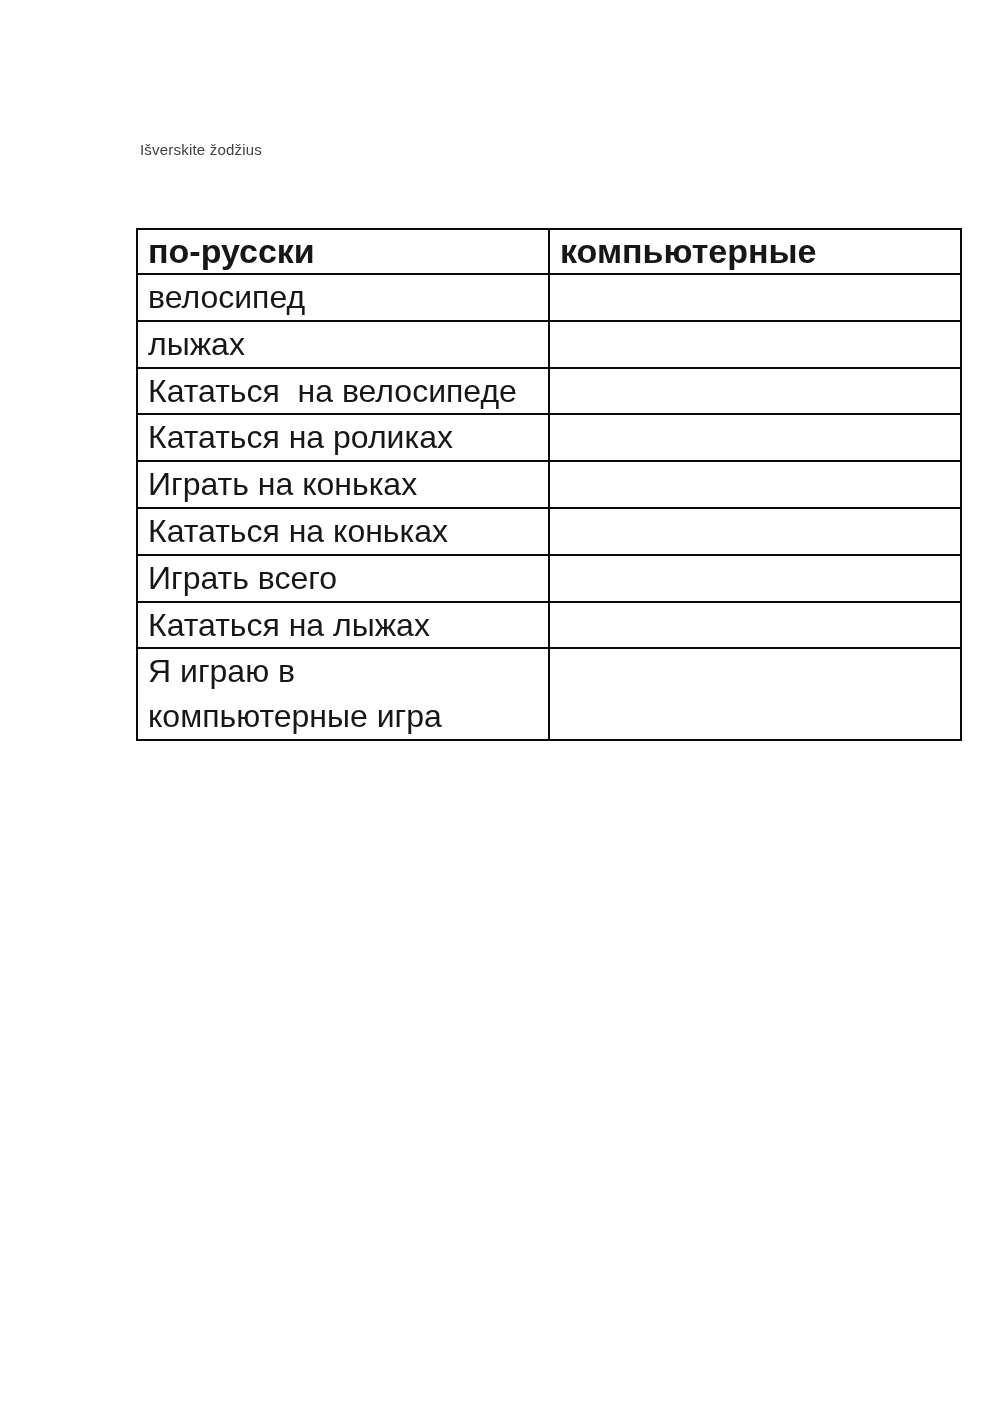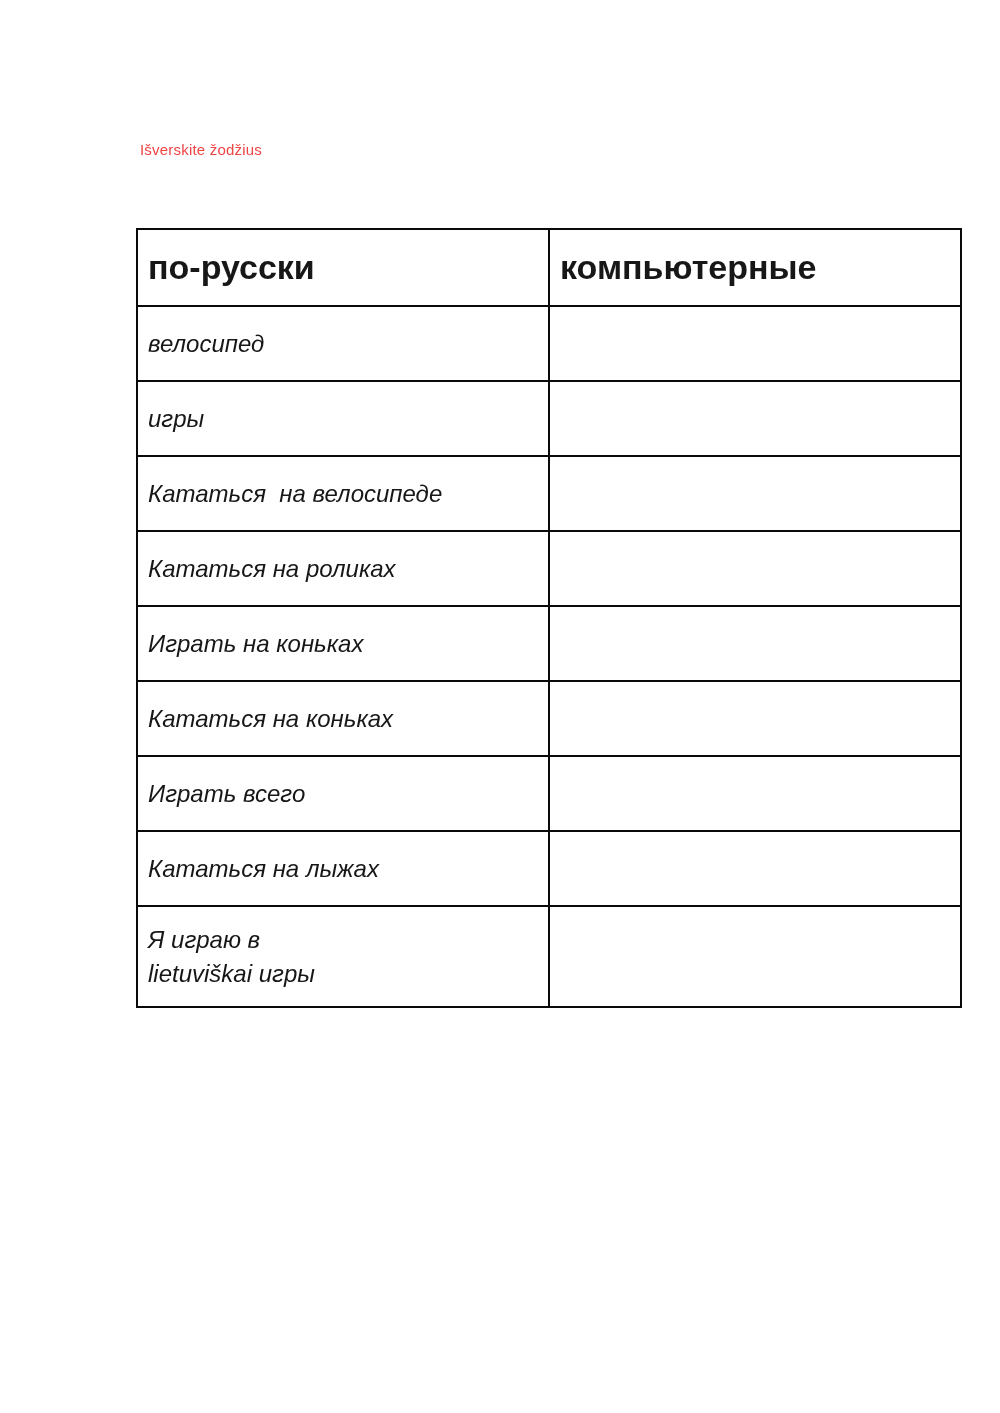--- a/index.html
+++ b/index.html
@@ -14,52 +14,51 @@
     background: #ffffff;
     font-family: "Liberation Sans", sans-serif;
     overflow: hidden;
   }
   .heading {
     position: absolute;
     left: 140px;
     top: 141px;
     font-size: 15px;
     font-weight: 400;
-    color: #ef4444;
+    color: #404040;
     letter-spacing: 0.2px;
   }
   table.worksheet {
     position: absolute;
     left: 136px;
     top: 228px;
     width: 824px;
     border-collapse: collapse;
     table-layout: fixed;
   }
   table.worksheet td, table.worksheet th {
     border: 2px solid #0a0a0a;
-    padding: 16px 10px;
+    padding: 0 10px;
     vertical-align: middle;
     color: #171717;
     white-space: pre-wrap;
     overflow: hidden;
   }
   table.worksheet th {
     font-size: 34px;
     font-weight: 700;
     text-align: left;
     height: 43px;
     line-height: 1.25;
   }
   table.worksheet td {
-    font-size: 24px;
+    font-size: 32px;
     font-weight: 400;
     height: 41px;
     line-height: 1.4;
-    font-style: italic;
   }
   .col-ru { width: 412px; }
   .col-lt { width: 412px; }
 </style>
 </head>
 <body>
 
 <div class="page">
 
   <div class="heading">Išverskite žodžius</div>
@@ -72,21 +71,21 @@
     <tbody>
       <tr>
         <th>по-русски</th>
         <th>компьютерные</th>
       </tr>
       <tr>
         <td>велосипед</td>
         <td></td>
       </tr>
       <tr>
-        <td>игры</td>
+        <td>лыжах</td>
         <td></td>
       </tr>
       <tr>
         <td>Кататься  на велосипеде</td>
         <td></td>
       </tr>
       <tr>
         <td>Кататься на роликах</td>
         <td></td>
       </tr>
@@ -101,19 +100,19 @@
       <tr>
         <td>Играть всего</td>
         <td></td>
       </tr>
       <tr>
         <td>Кататься на лыжах</td>
         <td></td>
       </tr>
       <tr>
         <td>Я играю в
-lietuviškai игры</td>
+компьютерные игра</td>
         <td></td>
       </tr>
     </tbody>
   </table>
 
 </div>
 
 </body></html>

